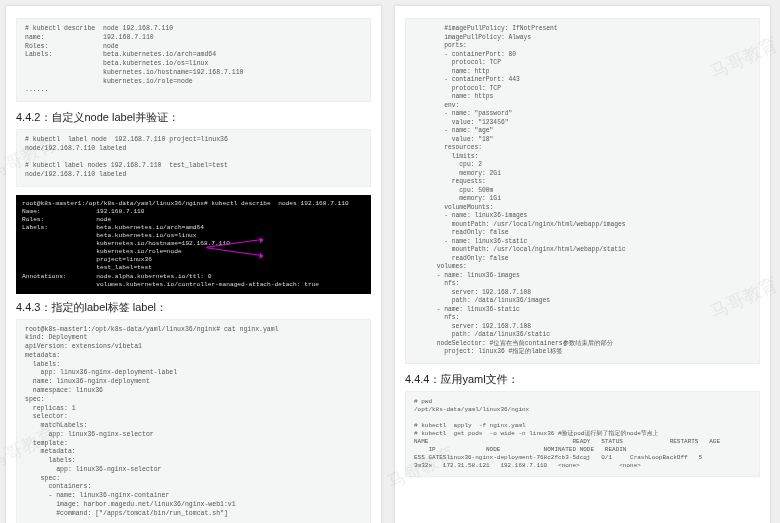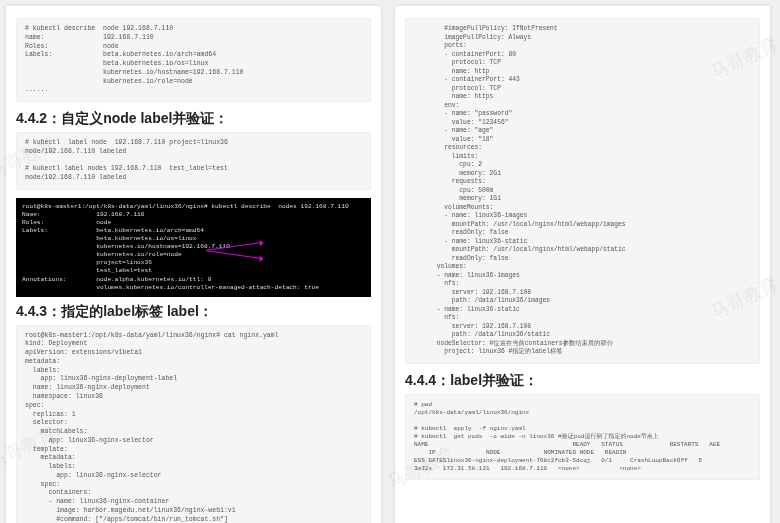--- a/index.html
+++ b/index.html
@@ -34,24 +34,24 @@
     padding: 6px 8px;
     font-family: "Courier New", monospace;
     white-space: pre;
     line-height: 1.35;
     color: #555;
     margin: 4px 0 8px 0;
     font-size: 6.5px;
     overflow: hidden;
   }
   .heading {
-    font-weight: bold;
+    font-weight: normal;
     color: #222;
     margin: 6px 0 4px 0;
-    font-size: 14px;
+    font-size: 11px;
   }
   .terminal {
     background: #000;
     color: #ddd;
     font-family: "Courier New", monospace;
     padding: 5px 6px;
     font-size: 6.2px;
     line-height: 1.3;
     white-space: pre;
     position: relative;
@@ -186,21 +186,21 @@
         nfs:
           server: 192.168.7.108
           path: /data/linux36/images
       - name: linux36-static
         nfs:
           server: 192.168.7.108
           path: /data/linux36/static
       nodeSelector: #位置在当前containers参数结束后的部分
         project: linux36 #指定的label标签</div>
 
-    <div class="heading">4.4.4：label并验证：</div>
+    <div class="heading">4.4.4：应用yaml文件：</div>
 
     <div class="code-block" style="font-size:6px"># pwd
 /opt/k8s-data/yaml/linux36/nginx
 
 # kubectl  apply  -f nginx.yaml
 # kubectl  get pods  -o wide -n linux36 #验证pod运行到了指定的node节点上
 NAME                                        READY   STATUS             RESTARTS   AGE
     IP              NODE            NOMINATED NODE   READIN
 ESS GATESlinux36-nginx-deployment-768c2fcb3-5dcqj   0/1     CrashLoopBackOff   5
 3m32s   172.31.58.121   192.168.7.110   &lt;none&gt;           &lt;none&gt;</div>

